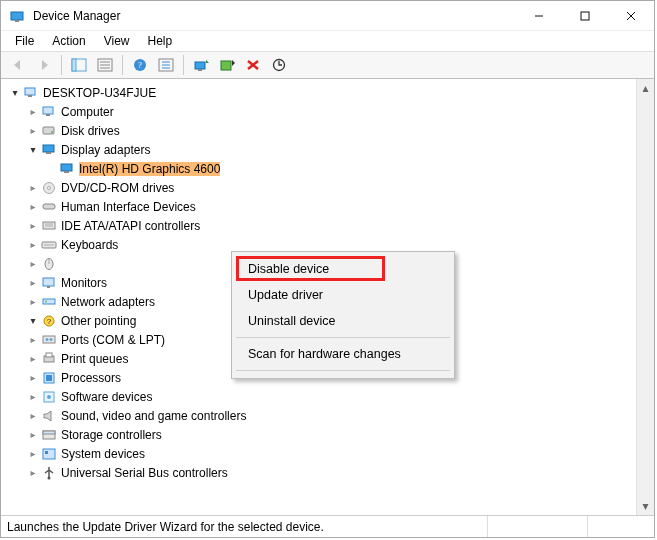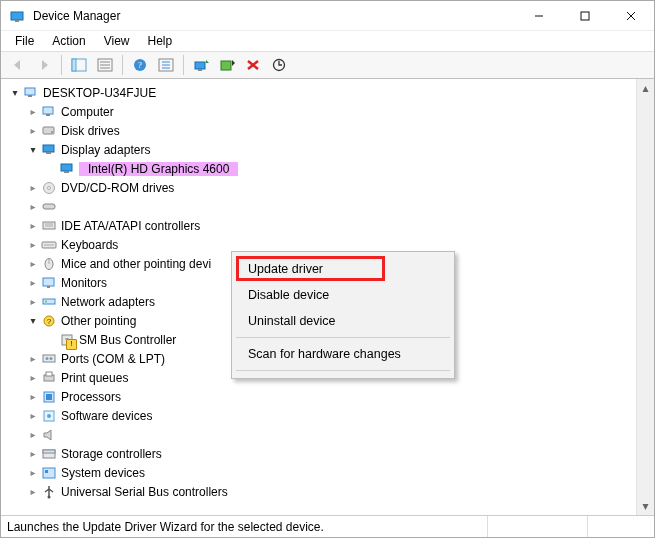--- a/index.html
+++ b/index.html
@@ -33,21 +33,21 @@
   .status .cell { border-right:1px solid #ddd; height:100%; display:flex; align-items:center;}
   .status .cell.main { flex:1 1 auto; }
   .status .cell.small { width:100px; }
   .status .cell.small2 { width:60px; border-right:none;}
   
   .row { display:flex; align-items:center; height:19px; white-space:nowrap; }
   .tw { width:16px; height:16px; display:flex; align-items:center; justify-content:center; color:#555; font-size:10px; cursor:default;}
   .tw.blank { color:transparent; }
   .ic { width:16px; height:16px; display:flex; align-items:center; justify-content:center; margin-right:4px; }
   .lbl { font-size:12px; }
-  .lbl.sel { background:#f0abfc; padding:0 9px; }
+  .lbl.sel { background:#fdba74; padding:0 0; }
   .indent0 { padding-left:2px; }
   .indent1 { padding-left:20px; }
   .indent2 { padding-left:38px; }
   
   .ctxmenu {
     position:absolute;
     left:230px; top:172px;
     width:224px;
     background:#f2f2f2;
     border:1px solid #bdbdbd;
@@ -244,20 +244,21 @@
           </span>
           <span class="lbl">DVD/CD-ROM drives</span>
         </div>
         <div class="row indent1">
           <span class="tw" style="color:#888">▸</span>
           <span class="ic">
             <svg width="16" height="16">
               <rect x="2" y="5" width="12" height="5" rx="2" fill="#d8d8d8" stroke="#888"></rect>
             </svg>
           </span>
+          <span class="lbl">Human Interface Devices</span>
         </div>
         <div class="row indent1">
           <span class="tw" style="color:#888">▸</span>
           <span class="ic">
             <svg width="16" height="16">
               <rect x="2" y="4" width="12" height="7" fill="#e8e8e8" stroke="#888"></rect>
               <line x1="4" y1="6" x2="12" y2="6" stroke="#aaa"></line>
               <line x1="4" y1="8" x2="12" y2="8" stroke="#aaa"></line>
             </svg>
           </span>
@@ -274,21 +275,20 @@
           <span class="lbl">Keyboards</span>
         </div>
         <div class="row indent1">
           <span class="tw" style="color:#888">▸</span>
           <span class="ic">
             <svg width="16" height="16">
               <ellipse cx="8" cy="8" rx="4" ry="5.5" fill="#e8e8e8" stroke="#888"></ellipse>
               <line x1="8" y1="3" x2="8" y2="8" stroke="#aaa"></line>
             </svg>
           </span>
-          <span class="lbl">Mice and other pointing devi</span>
         </div>
         <div class="row indent1">
           <span class="tw" style="color:#888">▸</span>
           <span class="ic">
             <svg width="16" height="16">
               <rect x="2" y="3" width="11" height="8" fill="#cfe5fb" stroke="#3a8ed8"></rect>
               <rect x="6" y="11" width="3" height="2" fill="#888"></rect>
             </svg>
           </span>
           <span class="lbl">Monitors</span>
@@ -305,30 +305,20 @@
         </div>
         <div class="row indent1">
           <span class="tw" style="color:#333">▾</span>
           <span class="ic">
             <svg width="16" height="16">
               <circle cx="8" cy="8" r="5" fill="#ffd54a" stroke="#b58900"></circle>
               <text x="8" y="11" text-anchor="middle" font-size="8" fill="#333">?</text>
             </svg>
           </span>
           <span class="lbl">Other pointing</span>
-        </div>
-        <div class="row indent2">
-          <span class="tw blank">▪</span>
-          <span class="ic warn-overlay">
-            <svg width="16" height="16">
-              <rect x="3" y="3" width="10" height="10" fill="#e8e8e8" stroke="#888"></rect>
-              <text x="8" y="11" text-anchor="middle" font-size="8" fill="#555">?</text>
-            </svg>
-          </span>
-          <span class="lbl">SM Bus Controller</span>
         </div>
         <div class="row indent1">
           <span class="tw" style="color:#888">▸</span>
           <span class="ic">
             <svg width="16" height="16">
               <rect x="2" y="4" width="12" height="7" fill="#e8e8e8" stroke="#888"></rect>
               <circle cx="6" cy="7.5" r="1.5" fill="#5aa7d8"></circle>
               <circle cx="10" cy="7.5" r="1.5" fill="#5aa7d8"></circle>
             </svg>
           </span>
@@ -364,20 +354,21 @@
           </span>
           <span class="lbl">Software devices</span>
         </div>
         <div class="row indent1">
           <span class="tw" style="color:#888">▸</span>
           <span class="ic">
             <svg width="16" height="16">
               <path d="M3 6 L6 6 L10 3 L10 13 L6 10 L3 10 Z" fill="#d8d8d8" stroke="#888"></path>
             </svg>
           </span>
+          <span class="lbl">Sound, video and game controllers</span>
         </div>
         <div class="row indent1">
           <span class="tw" style="color:#888">▸</span>
           <span class="ic">
             <svg width="16" height="16">
               <rect x="2" y="4" width="12" height="8" fill="#e8e8e8" stroke="#888"></rect>
               <rect x="2" y="4" width="12" height="3" fill="#cfe5fb" stroke="#888"></rect>
             </svg>
           </span>
           <span class="lbl">Storage controllers</span>
@@ -403,22 +394,22 @@
           <span class="lbl">Universal Serial Bus controllers</span>
         </div>
       </div>
     <div class="scrollbar">
       <div class="arrow">▴</div>
       <div style="flex:1"></div>
       <div class="arrow">▾</div>
     </div>
 
     <div class="ctxmenu" id="ctxmenu">
+        <div class="mi">Disable device</div>
         <div class="mi">Update driver</div>
-        <div class="mi">Disable device</div>
         <div class="mi">Uninstall device</div>
         <div class="msep"></div>
         <div class="mi">Scan for hardware changes</div>
         <div class="msep"></div>
       </div>
     <div class="highlight-box"></div>
   </div>
 
   <div class="status">
     <div class="cell main">Launches the Update Driver Wizard for the selected device.</div>

